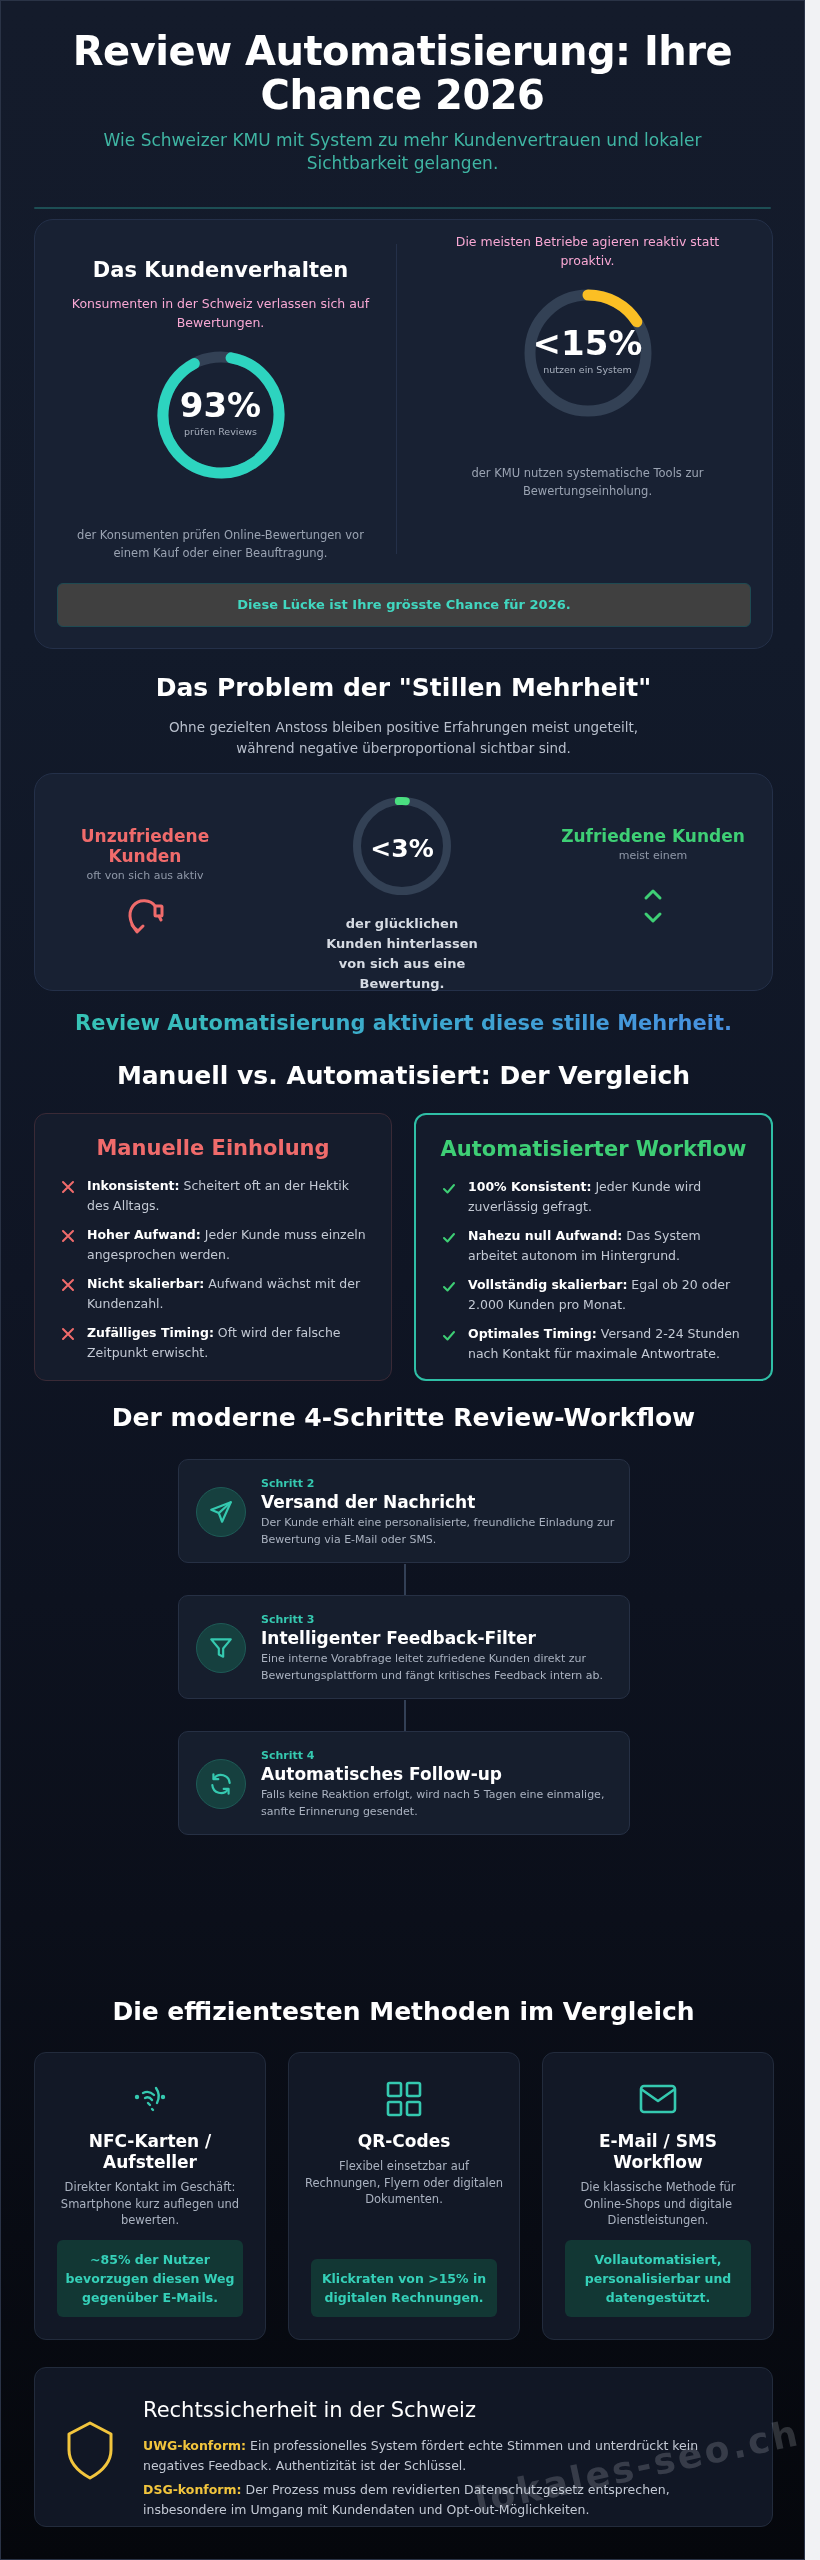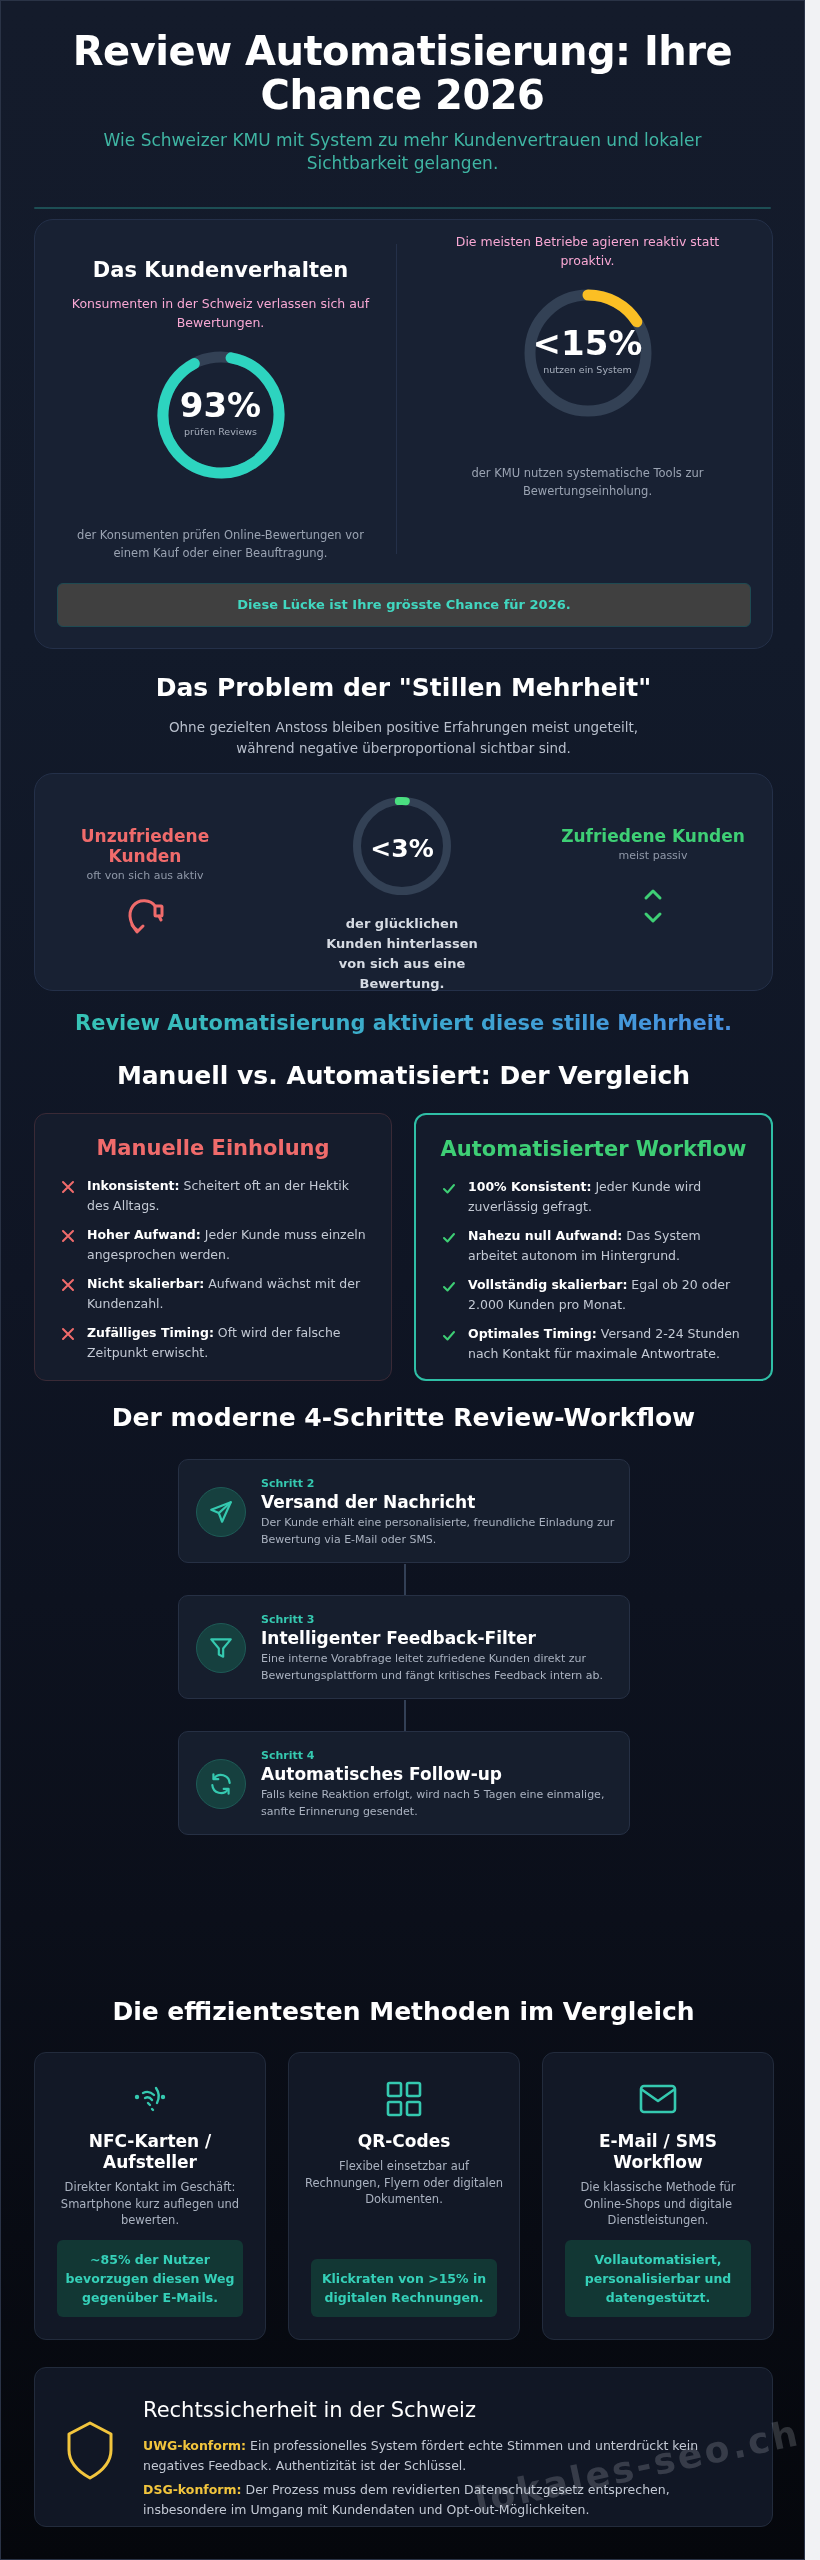--- a/index.html
+++ b/index.html
@@ -204,21 +204,21 @@
         </svg>
         <div class="ring-text">
           <div class="ring-value">&lt;3%</div>
         </div>
       </div>
       <div class="silent-center-desc">der glücklichen Kunden hinterlassen von sich aus eine Bewertung.</div>
     </div>
 
     <div class="silent-col right">
       <div class="silent-head green">Zufriedene Kunden</div>
-      <div class="silent-sub">meist passiv</div>
+      <div class="silent-sub">meist einem</div>
       <div class="silent-icon" style="width:30px;height:44px;margin-top:22px;">
         <svg width="30" height="44" viewBox="0 0 30 44" fill="none" stroke="#3ecf75" stroke-width="3" stroke-linecap="round" stroke-linejoin="round">
           <path d="M8 14 L15 7 L22 14"></path>
           <path d="M8 30 L15 37 L22 30"></path>
         </svg>
       </div>
     </div>
   </div>
 
   <div class="activation">Review Automatisierung aktiviert diese stille Mehrheit.</div>

